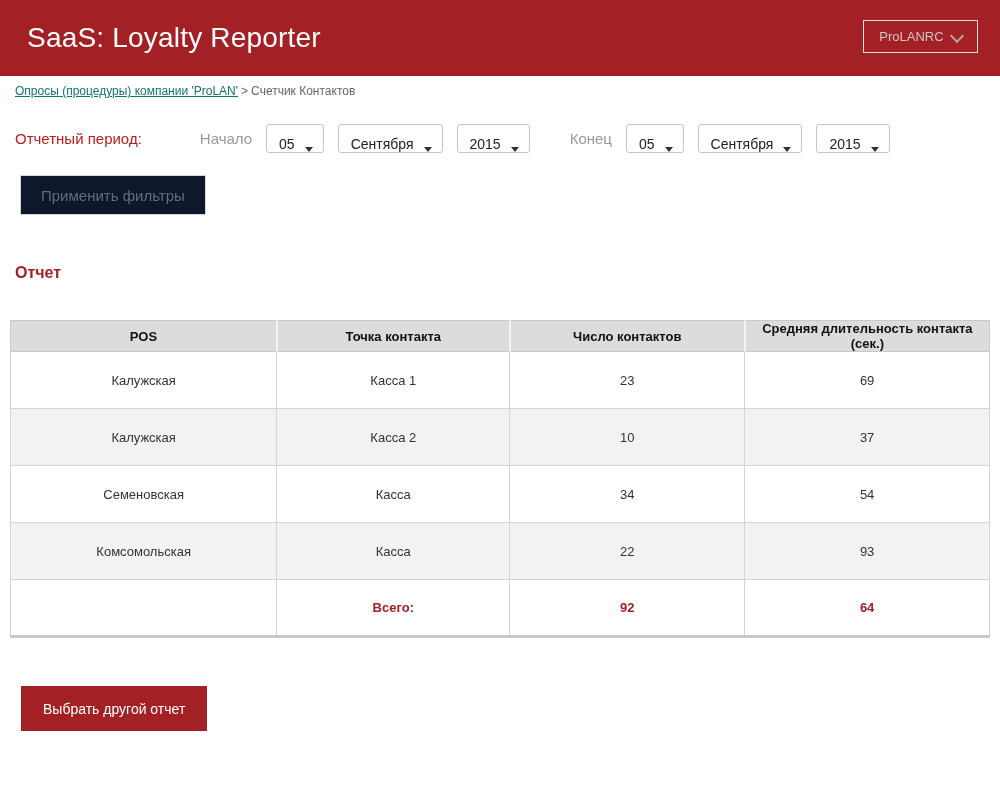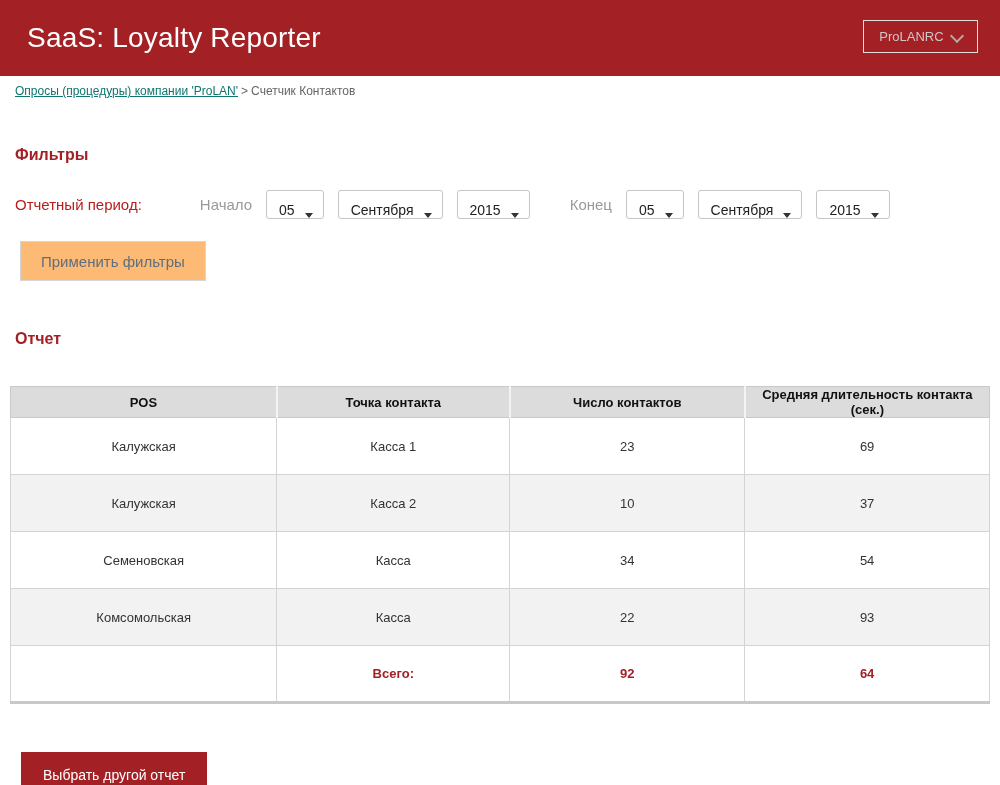--- a/index.html
+++ b/index.html
@@ -121,21 +121,21 @@
     border-left: 4px solid transparent;
     border-right: 4px solid transparent;
     border-top: 5px solid #333;
     margin-top: 1px;
   }
 
   .apply-btn {
     margin: 22px 0 0 5px;
     height: 40px;
     padding: 0 20px;
-    background: #fdba74;
+    background: #0f172a;
     border: 1px solid #d6d6d6;
     color: #5f6e7e;
     font-size: 15px;
     font-family: "Liberation Sans", sans-serif;
     cursor: pointer;
   }
 
   
   .report-table {
     margin: 38px 0 0 -5px;
@@ -196,21 +196,20 @@
   </div>
 </header>
 
 <div class="content">
 
 
   <div class="breadcrumb">
     <a>Опросы (процедуры) компании 'ProLAN'</a><span class="bc-sep">&gt;</span><span>Счетчик Контактов</span>
   </div>
 
-  <h2 class="section-heading filters-heading">Фильтры</h2>
 
   <div class="filter-row">
     <span class="filter-label">Отчетный период:</span>
     <span class="sub-label lbl-start">Начало</span>
 
     <span class="select-box">
       <span>05</span>
       <span class="sel-caret"></span>
     </span>
     <span class="select-box">

